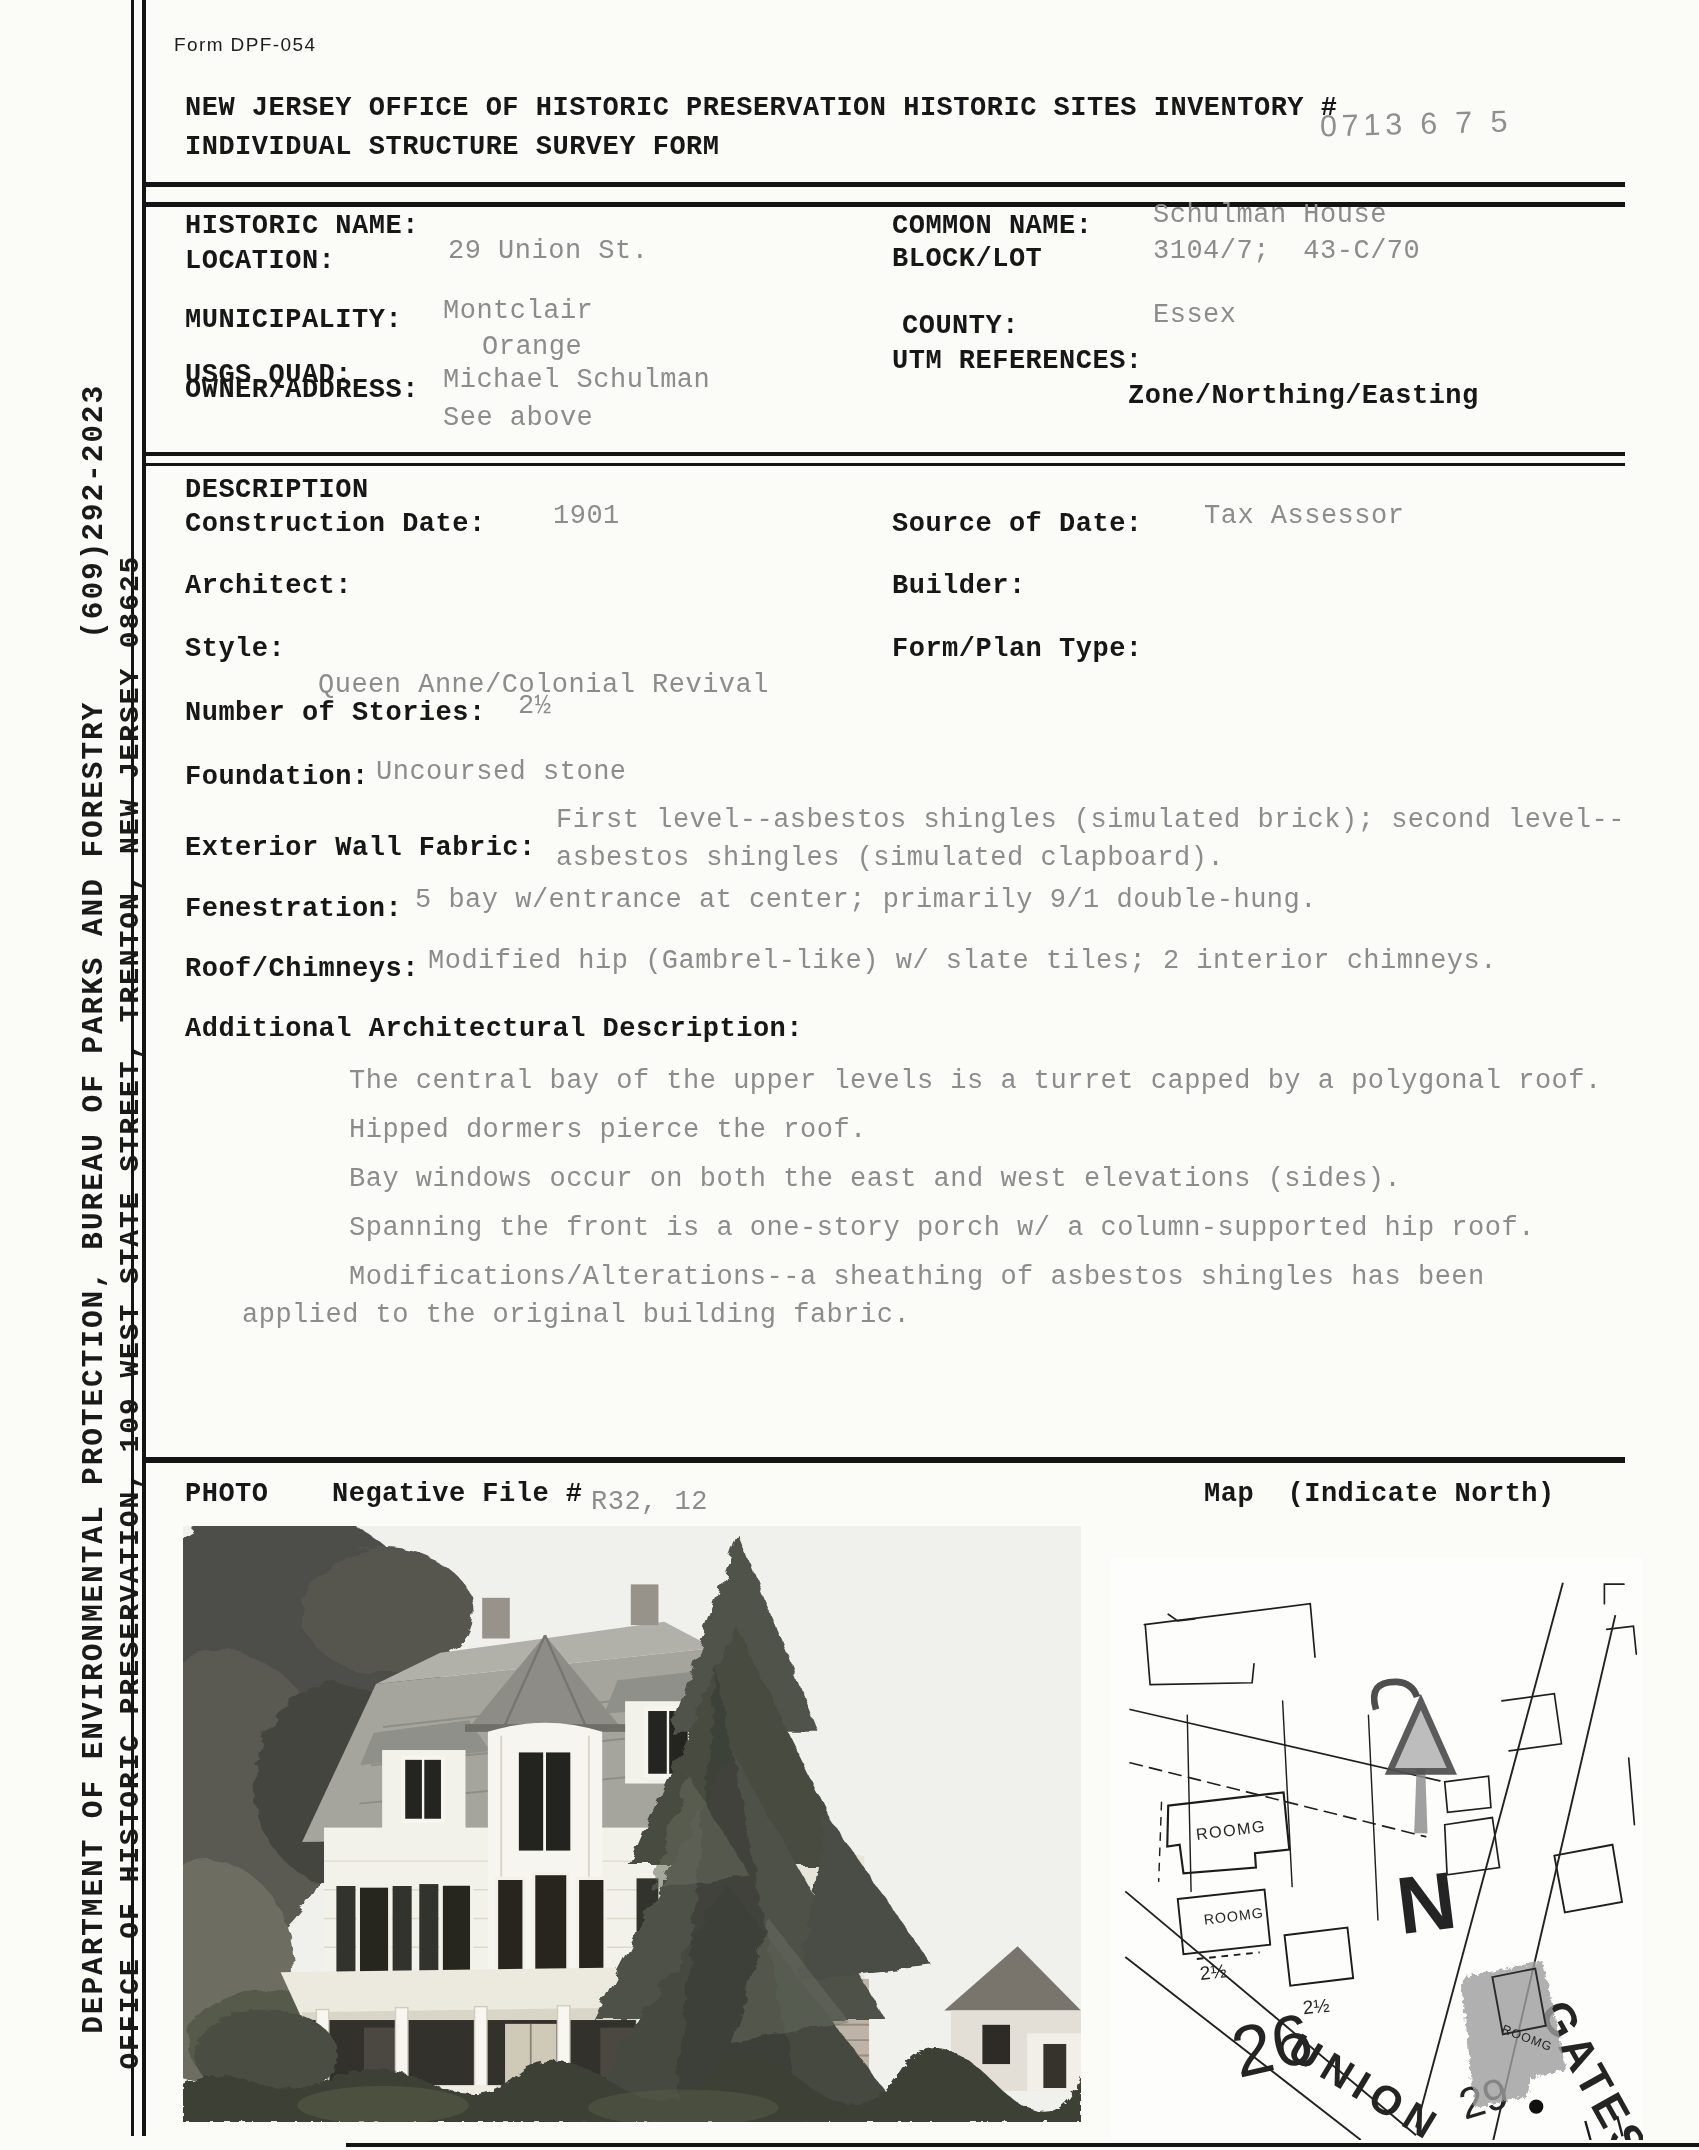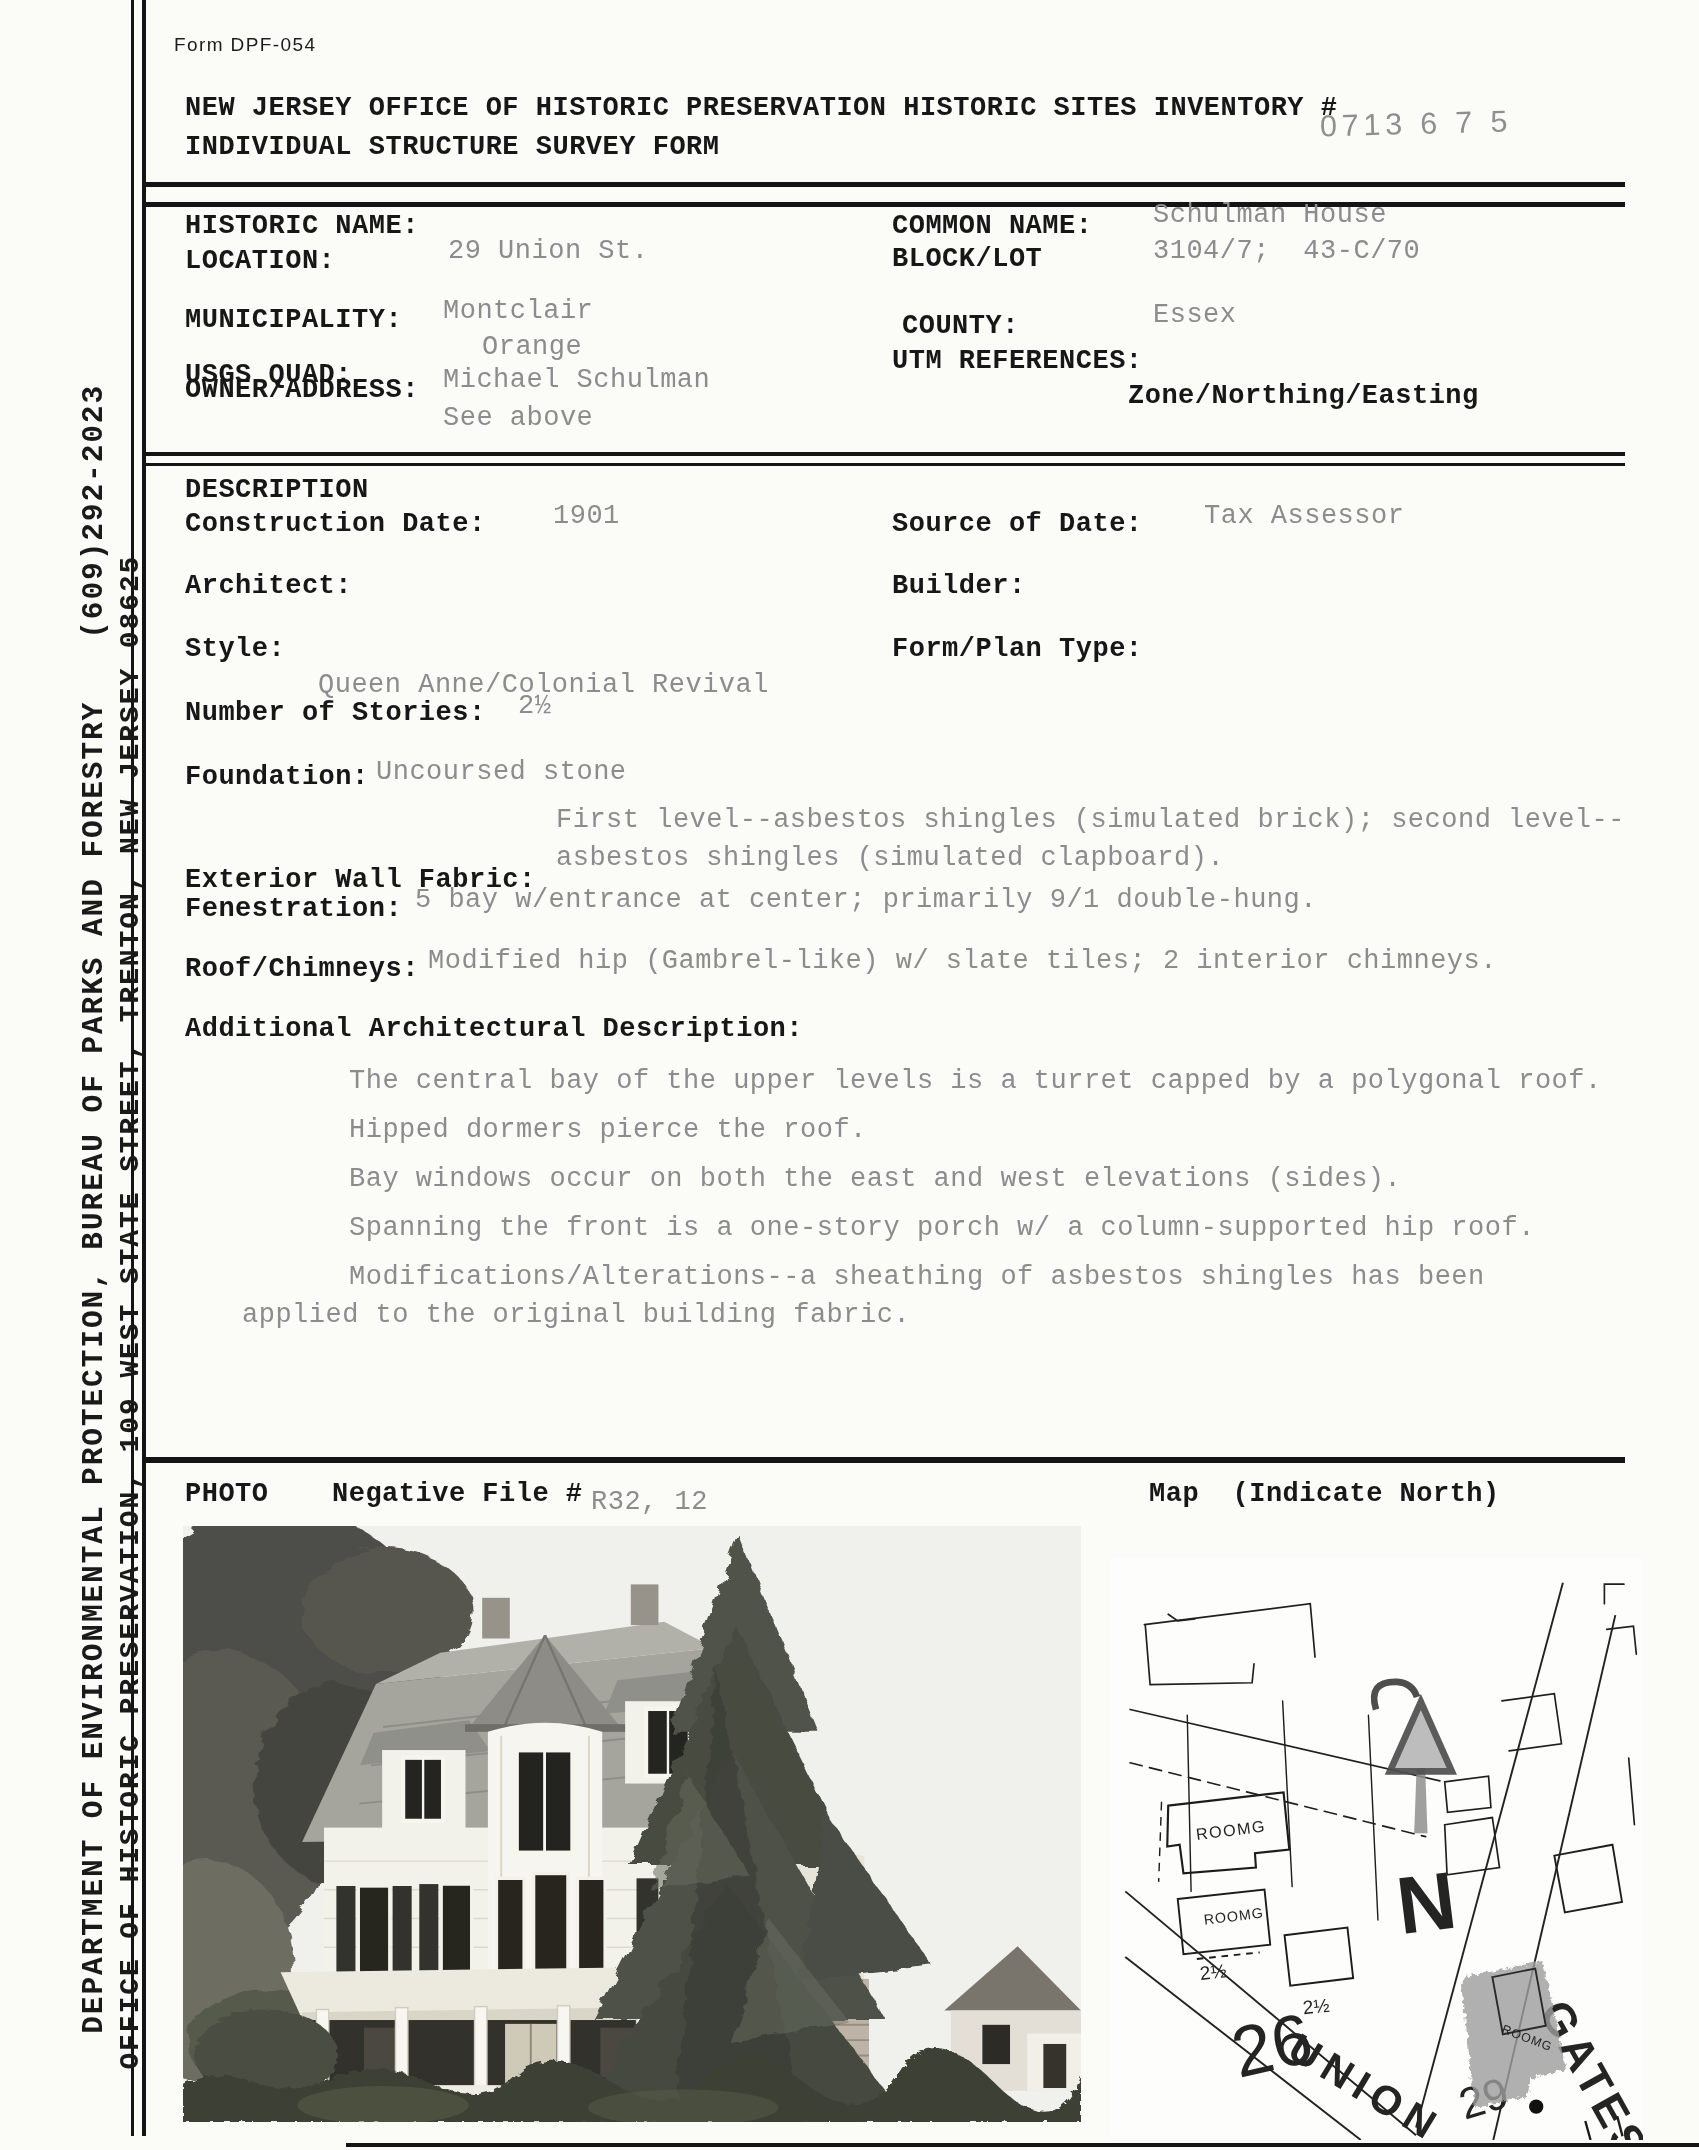--- a/index.html
+++ b/index.html
@@ -74,41 +74,41 @@
 <span class="val" style="left:1204px;top:501px;">Tax Assessor</span>
 <span class="lbl" style="left:185px;top:571px;">Architect:</span>
 <span class="lbl" style="left:892px;top:571px;">Builder:</span>
 <span class="lbl" style="left:185px;top:634px;">Style:</span>
 <span class="val" style="left:318px;top:628px;margin-top:42px;">Queen Anne/Colonial Revival</span>
 <span class="lbl" style="left:892px;top:634px;">Form/Plan Type:</span>
 <span class="lbl" style="left:185px;top:698px;">Number of Stories:</span>
 <span class="val" style="left:518px;top:691px;">2½</span>
 <span class="lbl" style="left:185px;top:762px;">Foundation:</span>
 <span class="val" style="left:376px;top:757px;">Uncoursed stone</span>
-<span class="lbl" style="left:185px;top:833px;margin-top:32px;">Exterior Wall Fabric:</span>
+<span class="lbl" style="left:185px;top:833px;">Exterior Wall Fabric:</span>
 <span class="val" style="left:556px;top:805px;">First level--asbestos shingles (simulated brick); second level--</span>
 <span class="val" style="left:556px;top:843px;">asbestos shingles (simulated clapboard).</span>
 <span class="lbl" style="left:185px;top:894px;">Fenestration:</span>
 <span class="val" style="left:415px;top:885px;">5 bay w/entrance at center; primarily 9/1 double-hung.</span>
 <span class="lbl" style="left:185px;top:954px;">Roof/Chimneys:</span>
 <span class="val" style="left:428px;top:946px;">Modified hip (Gambrel-like) w/ slate tiles; 2 interior chimneys.</span>
 <span class="lbl" style="left:185px;top:1014px;">Additional Architectural Description:</span>
 <span class="val" style="left:349px;top:1066px;">The central bay of the upper levels is a turret capped by a polygonal roof.</span>
 <span class="val" style="left:349px;top:1115px;">Hipped dormers pierce the roof.</span>
 <span class="val" style="left:349px;top:1164px;">Bay windows occur on both the east and west elevations (sides).</span>
 <span class="val" style="left:349px;top:1213px;">Spanning the front is a one-story porch w/ a column-supported hip roof.</span>
 <span class="val" style="left:349px;top:1262px;">Modifications/Alterations--a sheathing of asbestos shingles has been</span>
 <span class="val" style="left:242px;top:1300px;">applied to the original building fabric.</span>
 
 <div class="hrule" style="left:143px;top:1457px;width:1482px;height:6.2px;"></div>
 
 <span class="lbl" style="left:185px;top:1479px;">PHOTO</span>
 <span class="lbl" style="left:332px;top:1479px;">Negative File #</span>
 <span class="val" style="left:591px;top:1487px;">R32, 12</span>
-<span class="lbl" style="left:1149px;top:1479px;">Map  (Indicate North)</span>
+<span class="lbl" style="left:1204px;top:1479px;">Map  (Indicate North)</span>
 
 <div class="photo-box">
 <svg viewBox="0 0 1885 1245" preserveAspectRatio="none">
   <defs>
     <filter id="rough" x="-10%" y="-10%" width="120%" height="120%">
       <feTurbulence type="fractalNoise" baseFrequency="0.015 0.03" numOctaves="3" seed="7" result="n"></feTurbulence>
       <feDisplacementMap in="SourceGraphic" in2="n" scale="30"></feDisplacementMap>
     </filter>
     <filter id="rough2" x="-10%" y="-10%" width="120%" height="120%">
       <feTurbulence type="fractalNoise" baseFrequency="0.06 0.09" numOctaves="2" seed="3" result="n"></feTurbulence>

